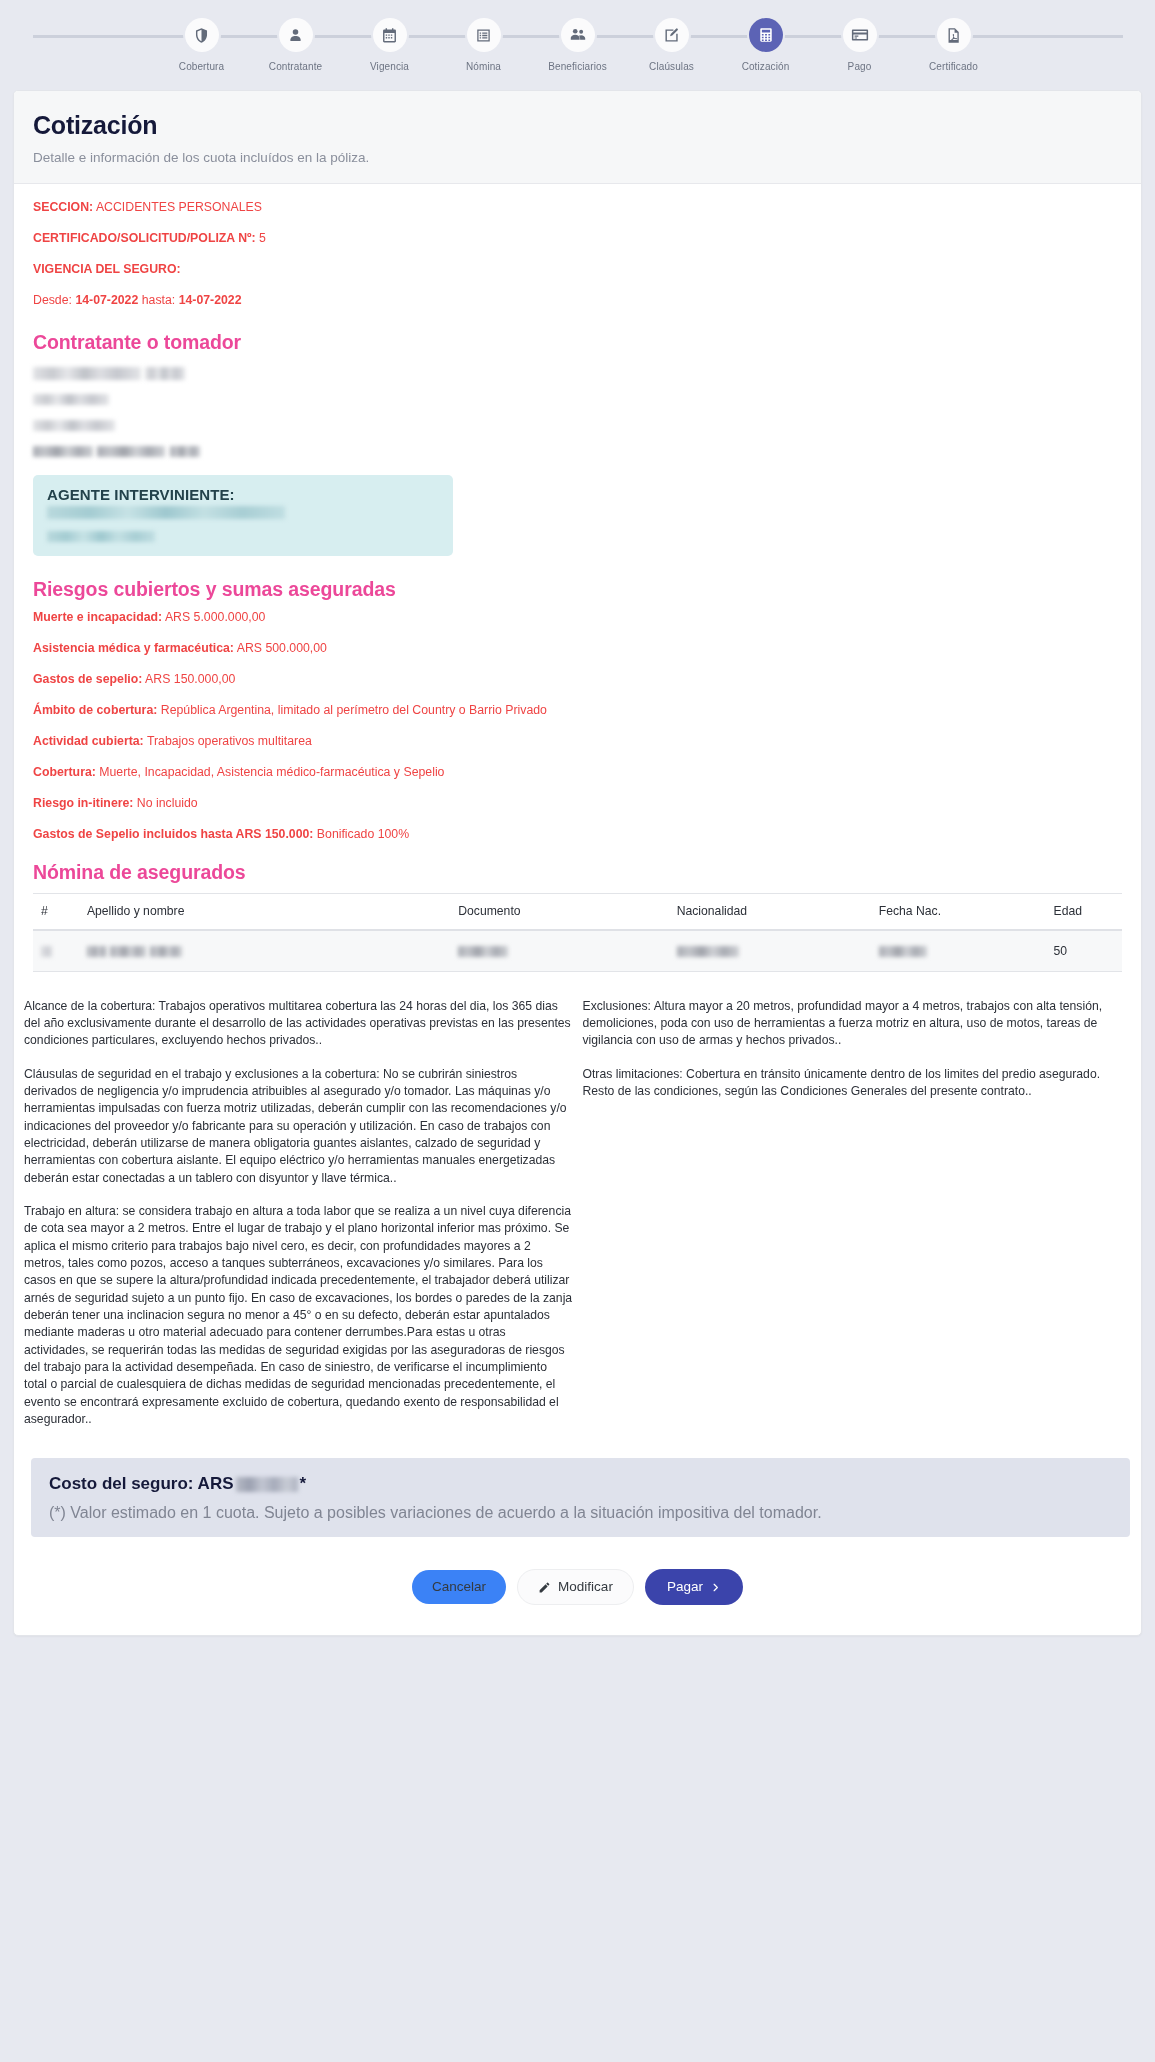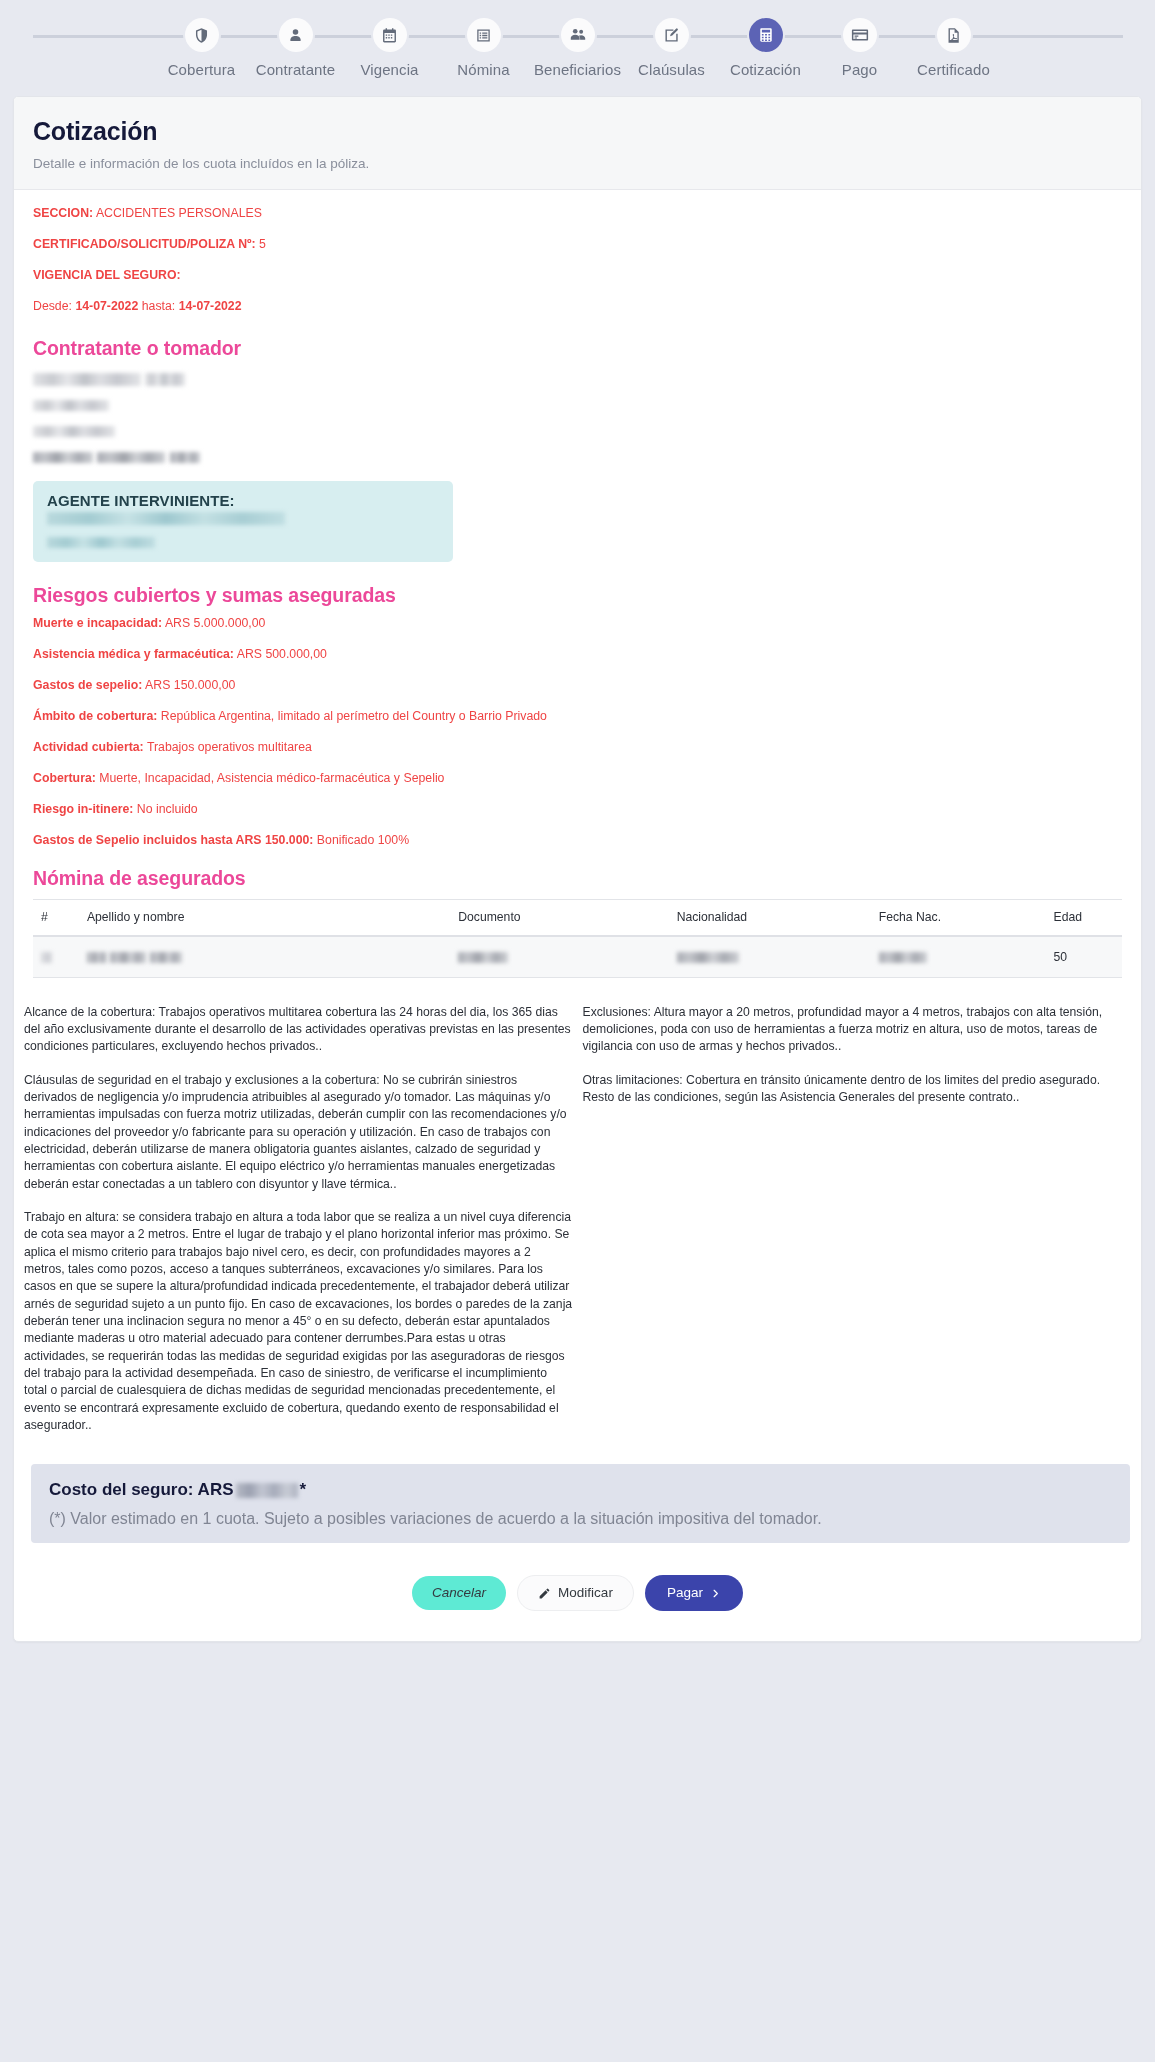--- a/index.html
+++ b/index.html
@@ -48,21 +48,21 @@
     background: #fbfbfc;
     display: flex; align-items: center; justify-content: center;
     box-shadow: 0 0 0 2px #e7e9f0;
   }
   .step-circle svg { display: block; }
   .step-circle .ic { fill: #636b7a; }
   .step.active .step-circle { background: #5c63b5; }
   .step.active .step-circle .ic { fill: #ffffff; }
   .step-label {
     margin-top: 9px;
-    font-size: 15px;
+    font-size: 10px;
     color: #6d7483;
     white-space: nowrap;
     letter-spacing: .1px;
   }
 
   
   .card {
     background: #ffffff;
     margin: 8px 13px 20px 13px;
     border-radius: 5px;
@@ -218,21 +218,21 @@
     cursor: pointer;
     font-family: inherit;
     font-size: 13.5px;
     border-radius: 18px;
     padding: 10px 20px;
     display: inline-flex;
     align-items: center;
     gap: 7px;
     line-height: 1;
   }
-  .btn-light { background: #5eead4; color: #343a40; font-style: italic; }
+  .btn-light { background: #3b82f6; color: #343a40; }
   .btn-light-outline { background: #fbfbfc; color: #343a40; border: 1px solid #edeef0; }
   .btn-primary { background: #3b44ab; color: #ffffff; padding: 11px 22px; }
   .btn svg { display: block; }
 </style>
 </head>
 <body>
 
 <div class="stepper-wrap">
   <div class="stepper" id="stepper">
       <div class="step">
@@ -403,21 +403,21 @@
   </div>
 
   <div class="cols">
     <div class="col" id="cond-left">
         <p>Alcance de la cobertura: Trabajos operativos multitarea cobertura las 24 horas del dia, los 365 dias del año exclusivamente durante el desarrollo de las actividades operativas previstas en las presentes condiciones particulares, excluyendo hechos privados..</p>
         <p>Cláusulas de seguridad en el trabajo y exclusiones a la cobertura: No se cubrirán siniestros derivados de negligencia y/o imprudencia atribuibles al asegurado y/o tomador. Las máquinas y/o herramientas impulsadas con fuerza motriz utilizadas, deberán cumplir con las recomendaciones y/o indicaciones del proveedor y/o fabricante para su operación y utilización. En caso de trabajos con electricidad, deberán utilizarse de manera obligatoria guantes aislantes, calzado de seguridad y herramientas con cobertura aislante. El equipo eléctrico y/o herramientas manuales energetizadas deberán estar conectadas a un tablero con disyuntor y llave térmica..</p>
         <p>Trabajo en altura: se considera trabajo en altura a toda labor que se realiza a un nivel cuya diferencia de cota sea mayor a 2 metros. Entre el lugar de trabajo y el plano horizontal inferior mas próximo. Se aplica el mismo criterio para trabajos bajo nivel cero, es decir, con profundidades mayores a 2 metros, tales como pozos, acceso a tanques subterráneos, excavaciones y/o similares. Para los casos en que se supere la altura/profundidad indicada precedentemente, el trabajador deberá utilizar arnés de seguridad sujeto a un punto fijo. En caso de excavaciones, los bordes o paredes de la zanja deberán tener una inclinacion segura no menor a 45° o en su defecto, deberán estar apuntalados mediante maderas u otro material adecuado para contener derrumbes.Para estas u otras actividades, se requerirán todas las medidas de seguridad exigidas por las aseguradoras de riesgos del trabajo para la actividad desempeñada. En caso de siniestro, de verificarse el incumplimiento total o parcial de cualesquiera de dichas medidas de seguridad mencionadas precedentemente, el evento se encontrará expresamente excluido de cobertura, quedando exento de responsabilidad el asegurador..</p>
       </div>
     <div class="col" id="cond-right">
         <p>Exclusiones: Altura mayor a 20 metros, profundidad mayor a 4 metros, trabajos con alta tensión, demoliciones, poda con uso de herramientas a fuerza motriz en altura, uso de motos, tareas de vigilancia con uso de armas y hechos privados..</p>
-        <p>Otras limitaciones: Cobertura en tránsito únicamente dentro de los limites del predio asegurado. Resto de las condiciones, según las Asistencia Generales del presente contrato..</p>
+        <p>Otras limitaciones: Cobertura en tránsito únicamente dentro de los limites del predio asegurado. Resto de las condiciones, según las Condiciones Generales del presente contrato..</p>
       </div>
   </div>
 
   <div class="cost-panel">
     <div class="cost-title">
       <span>Costo del seguro: ARS</span><span class="redact" style="width:62px"></span><span>*</span>
     </div>
     <div class="cost-note">(*) Valor estimado en 1 cuota. Sujeto a posibles variaciones de acuerdo a la situación impositiva del tomador.</div>
   </div>
 

